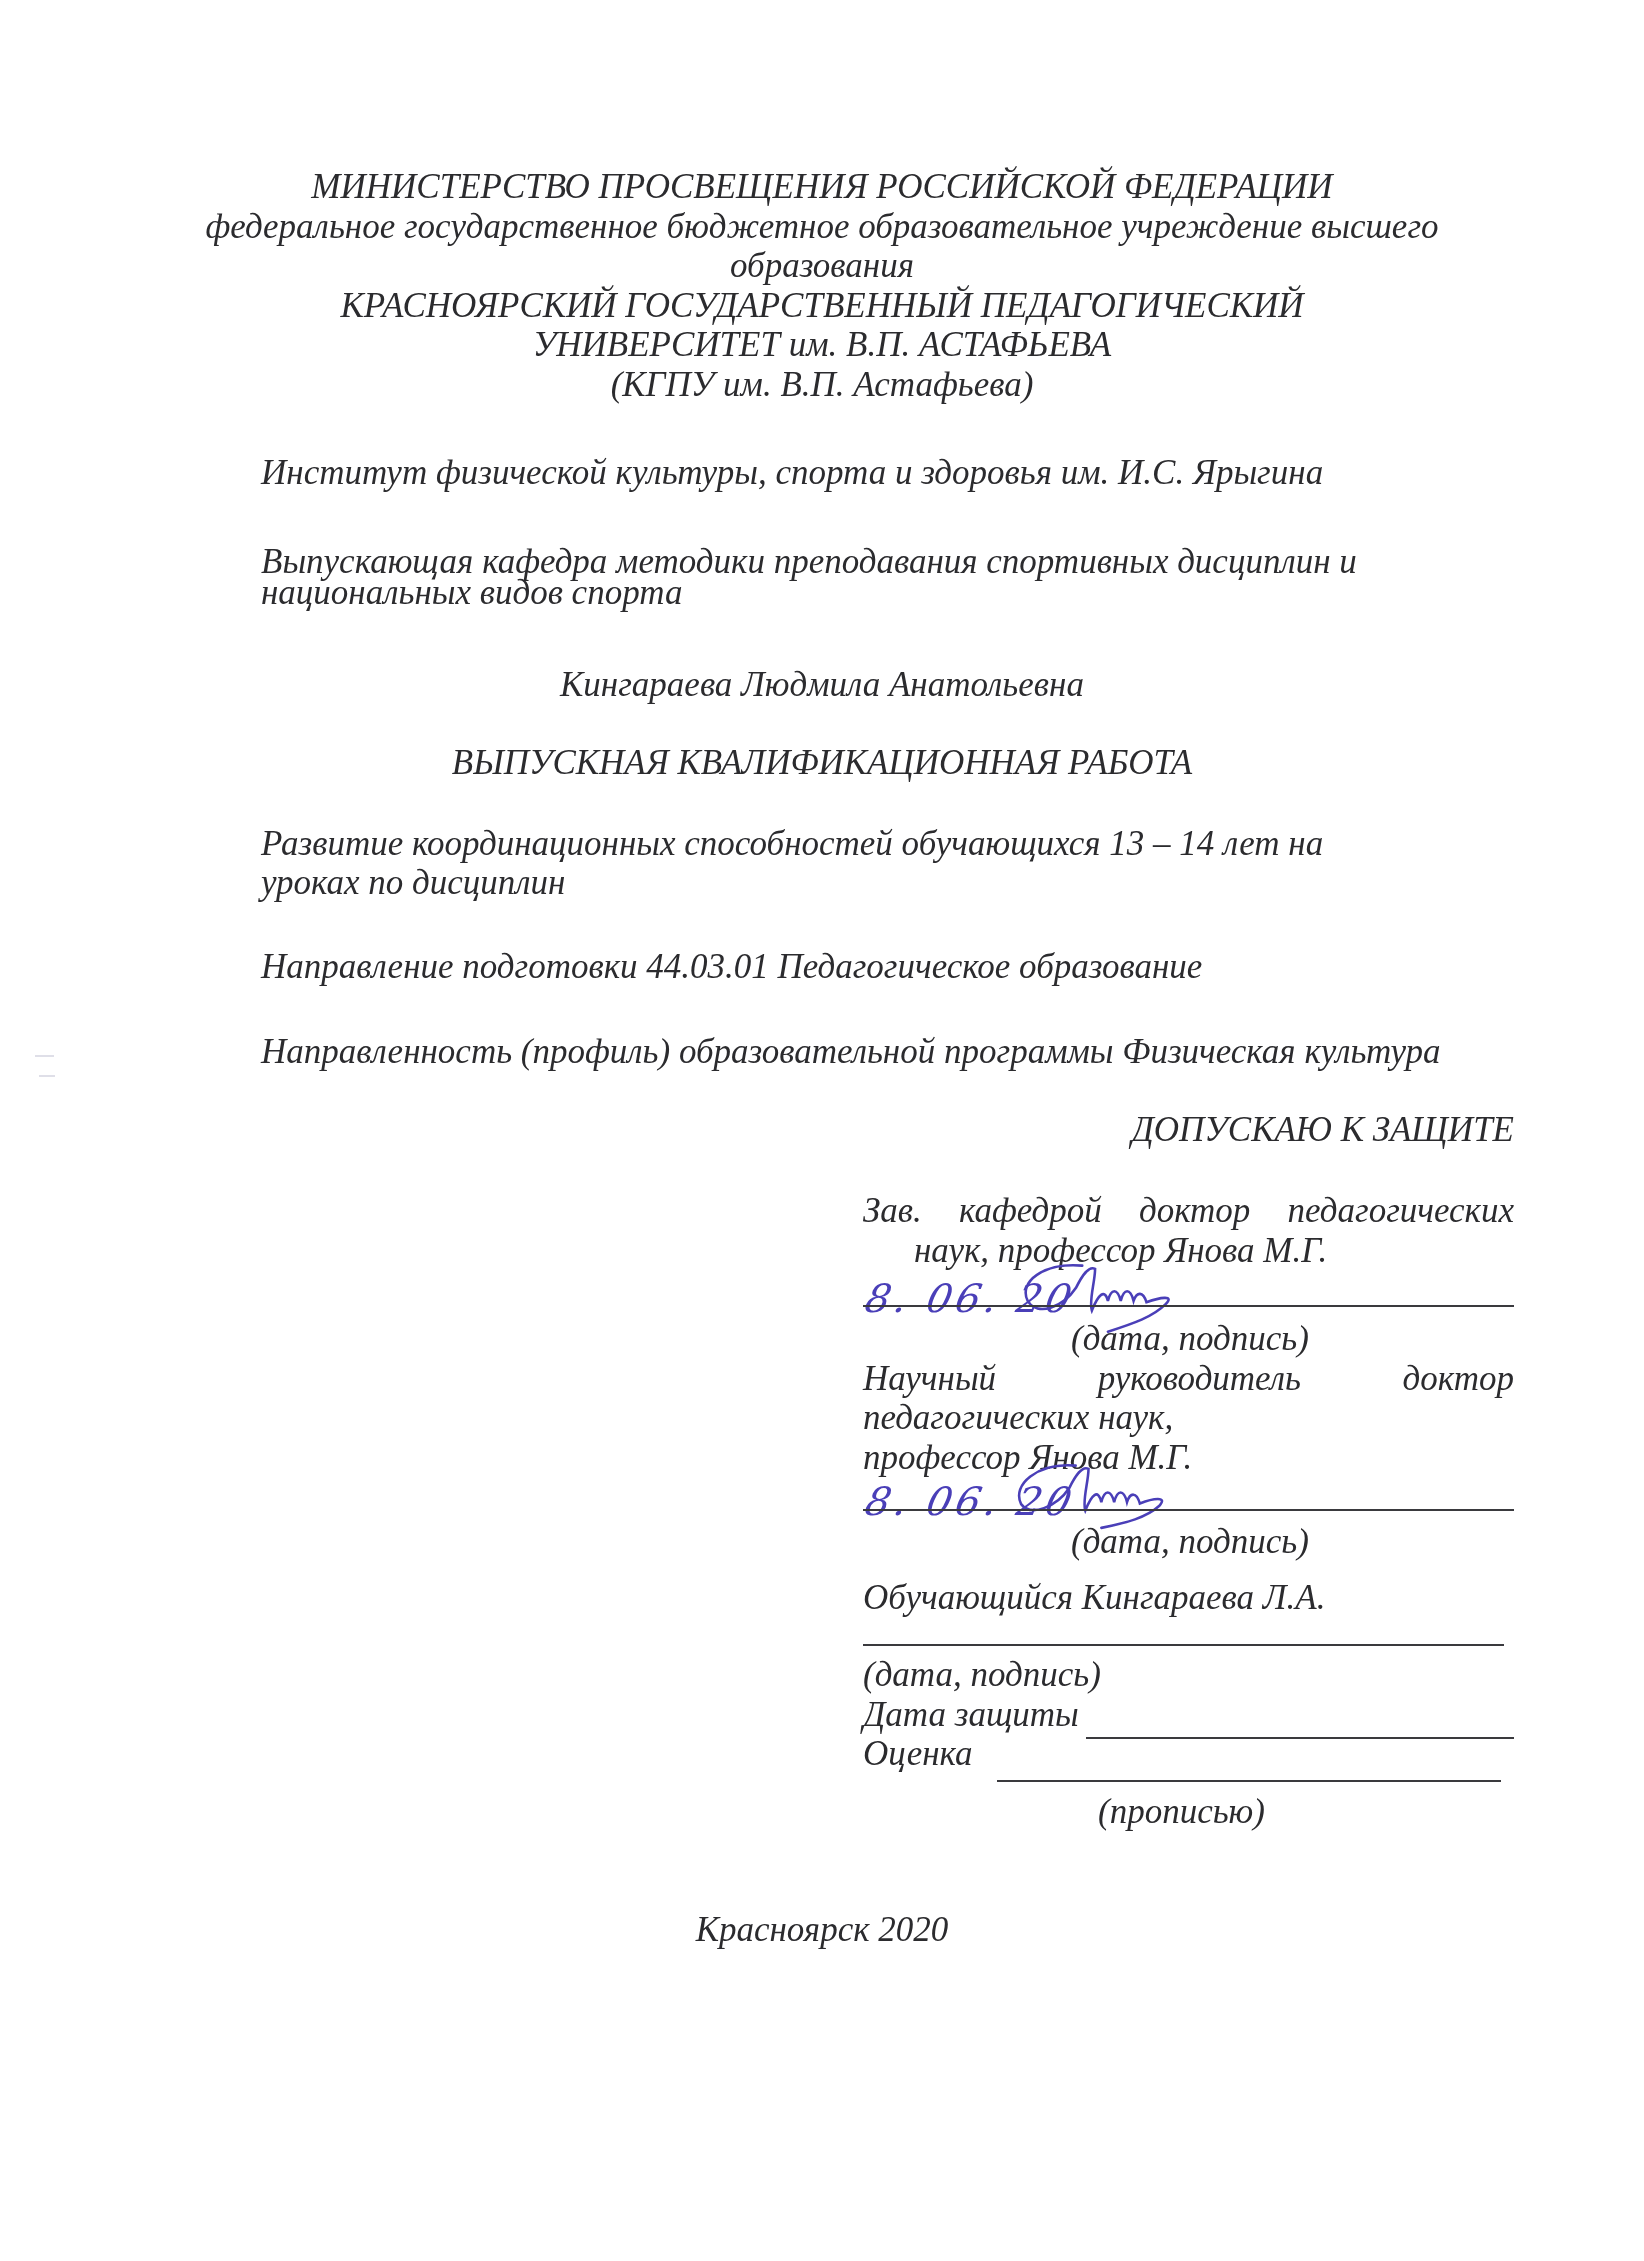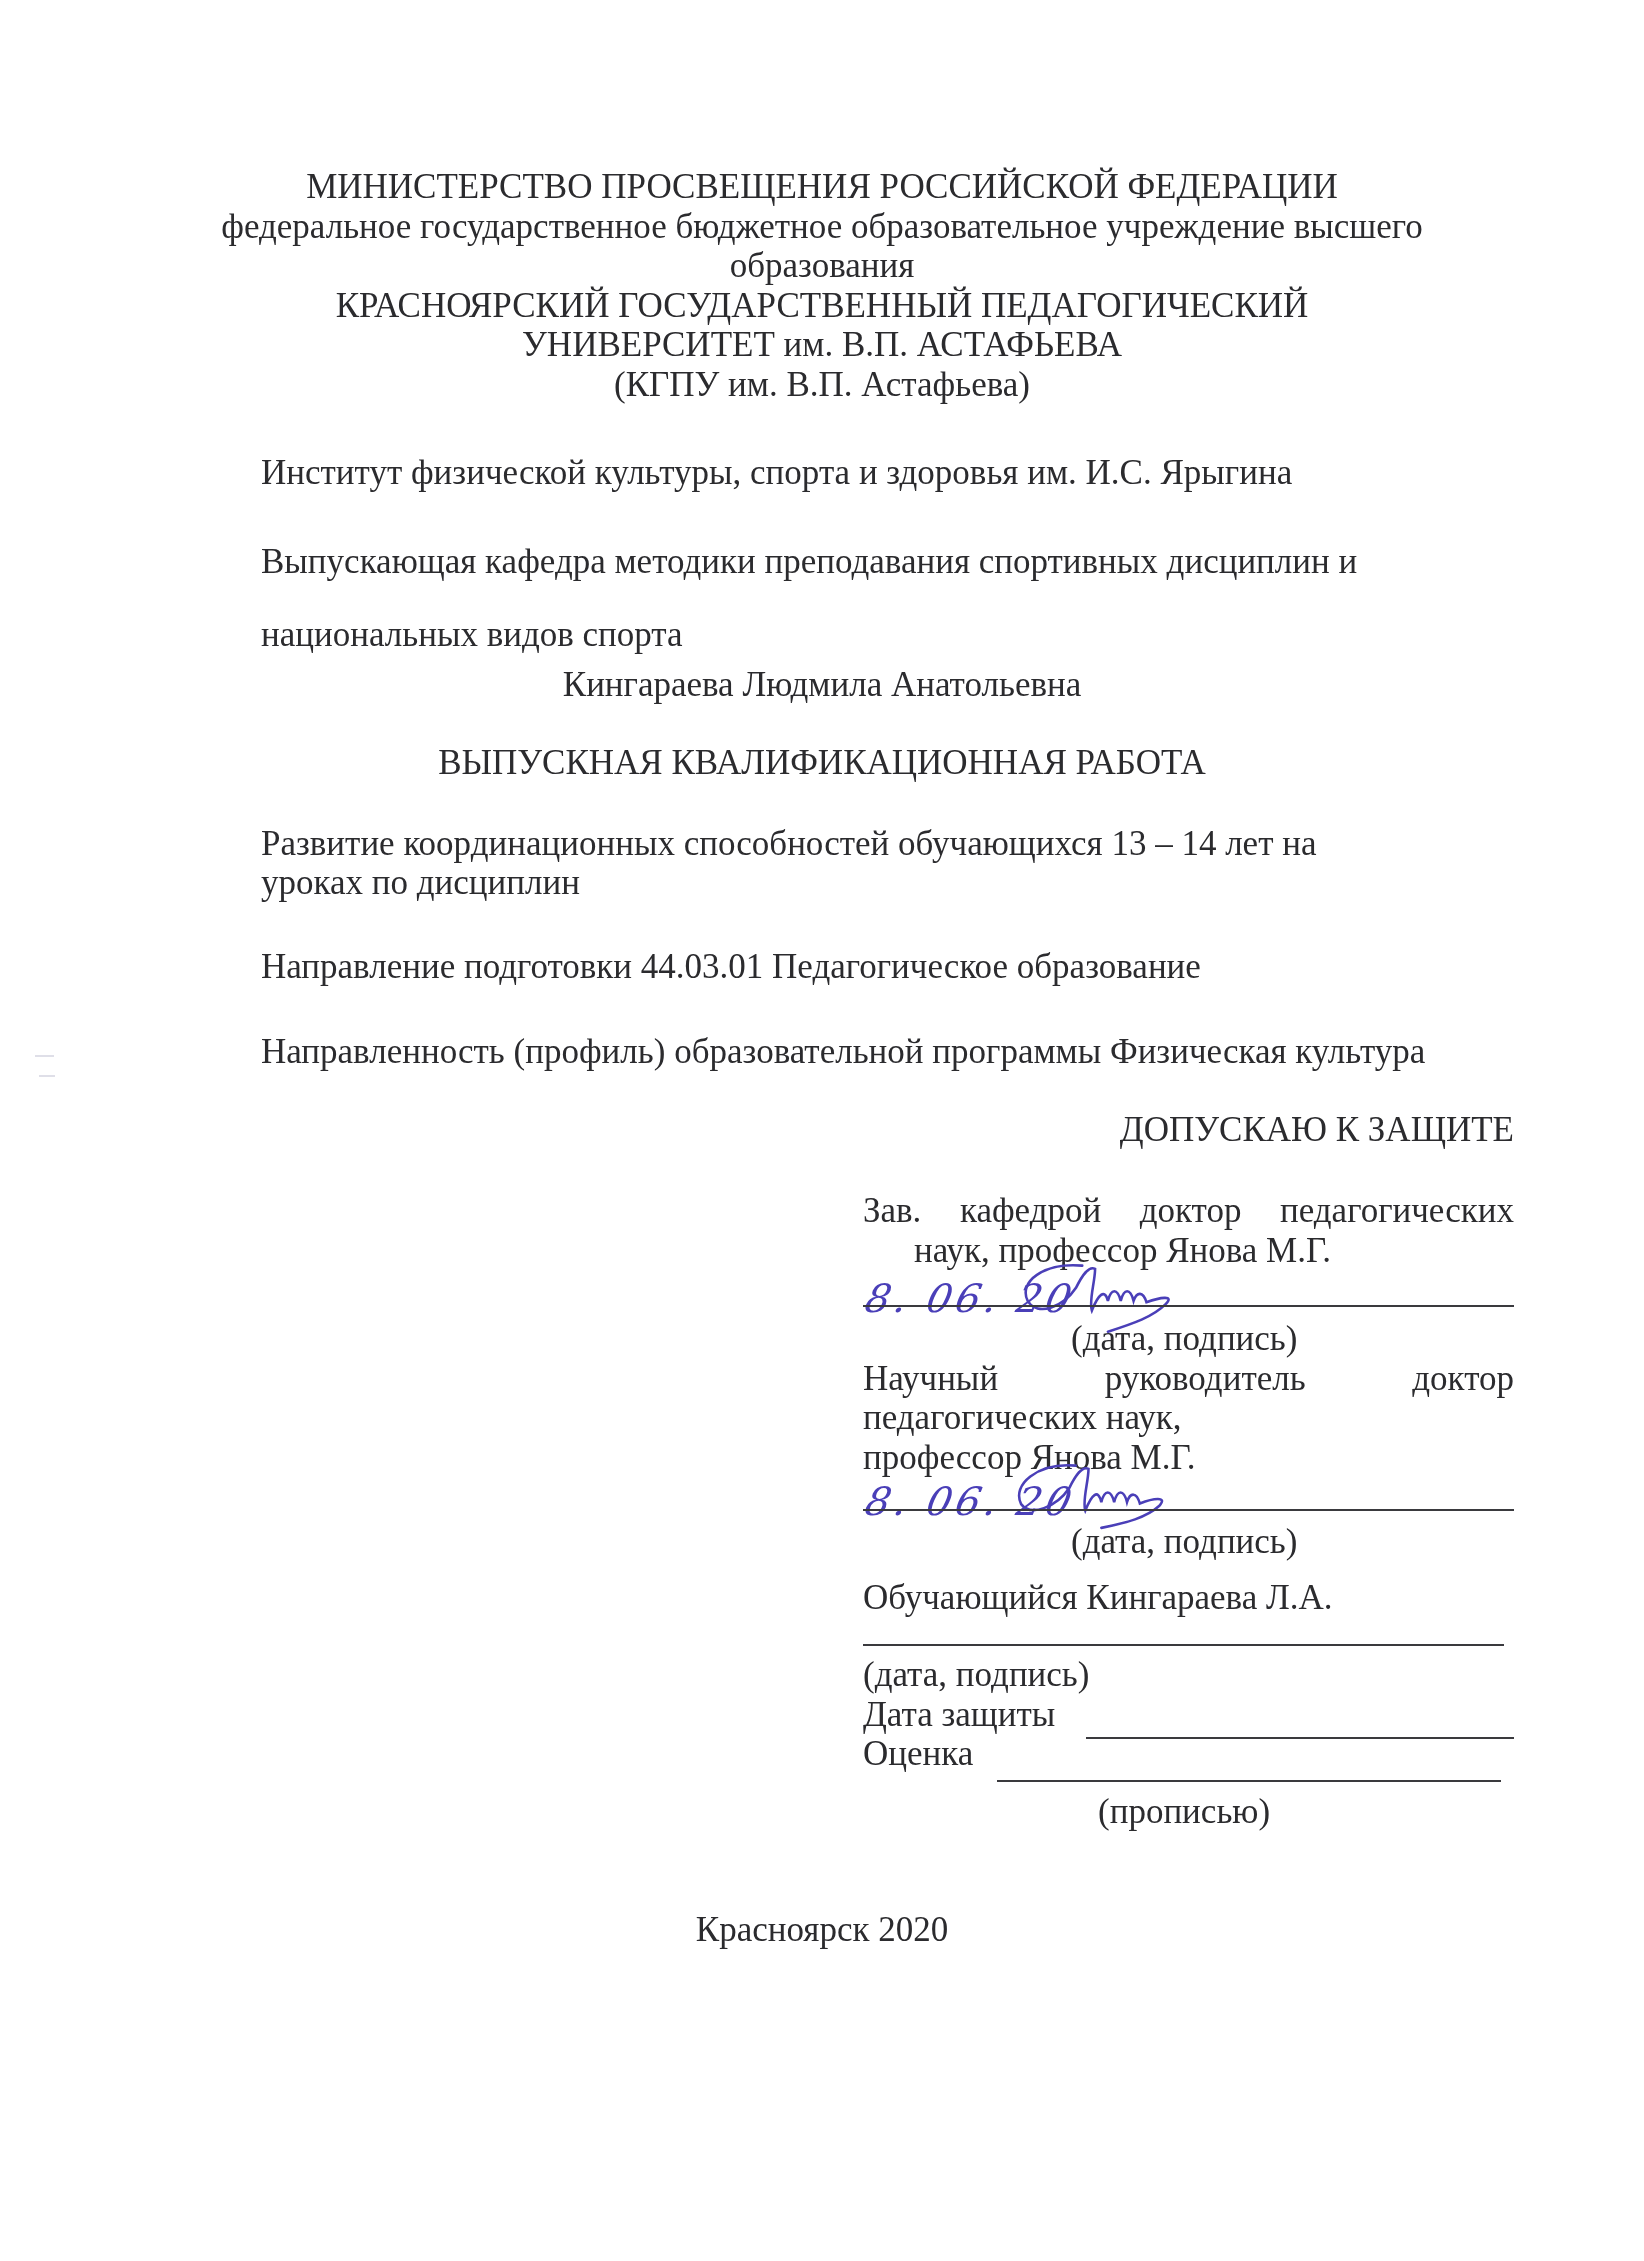--- a/index.html
+++ b/index.html
@@ -2,21 +2,21 @@
 <html style="font-size:10.3px"><head>
 <meta charset="utf-8">
 <style>
   html, body { margin: 0; padding: 0; background: #ffffff; }
   body {
     width: 1644px; height: 2261px; position: relative; overflow: hidden;
     font-family: "Liberation Serif", "DejaVu Serif", serif;
     color: #2b2b2e;
     font-size: 35px;
   }
-  .line { position: absolute; white-space: nowrap; line-height: 1; }
+  .line { position: absolute; white-space: nowrap; line-height: 1; font-style: italic; }
   .center { left: 0; width: 1644px; text-align: center; }
   .left { left: 261px; }
   .right-block { position: absolute; left: 863px; width: 651px; }
   .justify-line { display: flex; justify-content: space-between; width: 651px; }
   .rule { position: absolute; height: 1.9px; background: #3a3a3e; }
   .hand {
     position: absolute; font-family: "DejaVu Serif", serif; font-style: italic;
     color: #4a3fb8; font-size: 39px; letter-spacing: 3.9px; line-height: 1;
     transform: skewX(-12deg);
   }
@@ -31,21 +31,21 @@
 
 <div class="line center" style="top:169px;">МИНИСТЕРСТВО ПРОСВЕЩЕНИЯ РОССИЙСКОЙ ФЕДЕРАЦИИ</div>
 <div class="line center" style="top:209px;">федеральное государственное бюджетное образовательное учреждение высшего</div>
 <div class="line center" style="top:248px;">образования</div>
 <div class="line center" style="top:288px;">КРАСНОЯРСКИЙ ГОСУДАРСТВЕННЫЙ ПЕДАГОГИЧЕСКИЙ</div>
 <div class="line center" style="top:327px;">УНИВЕРСИТЕТ им. В.П. АСТАФЬЕВА</div>
 <div class="line center" style="top:367px;">(КГПУ им. В.П. Астафьева)</div>
 
 <div class="line left" style="top:455px;">Институт физической культуры, спорта и здоровья им. И.С. Ярыгина</div>
 <div class="line left" style="top:544px;">Выпускающая кафедра методики преподавания спортивных дисциплин и</div>
-<div class="line left" style="top:617px;text-align:center;">национальных видов спорта</div>
+<div class="line left" style="top:575px;text-align:center;">национальных видов спорта</div>
 
 <div class="line center" style="top:667px;">Кингараева Людмила Анатольевна</div>
 <div class="line center" style="top:745px;">ВЫПУСКНАЯ КВАЛИФИКАЦИОННАЯ РАБОТА</div>
 <div class="line left" style="top:826px;">Развитие координационных способностей обучающихся 13 – 14 лет на</div>
 <div class="line left" style="top:865px;">уроках по дисциплин</div>
 
 <div class="line left" style="top:949px;">Направление подготовки 44.03.01 Педагогическое образование</div>
 <div class="line left" style="top:1034px;">Направленность (профиль) образовательной программы Физическая культура</div>
 
 <div class="line" style="top:1112px; right:130px;">ДОПУСКАЮ К ЗАЩИТЕ</div>

